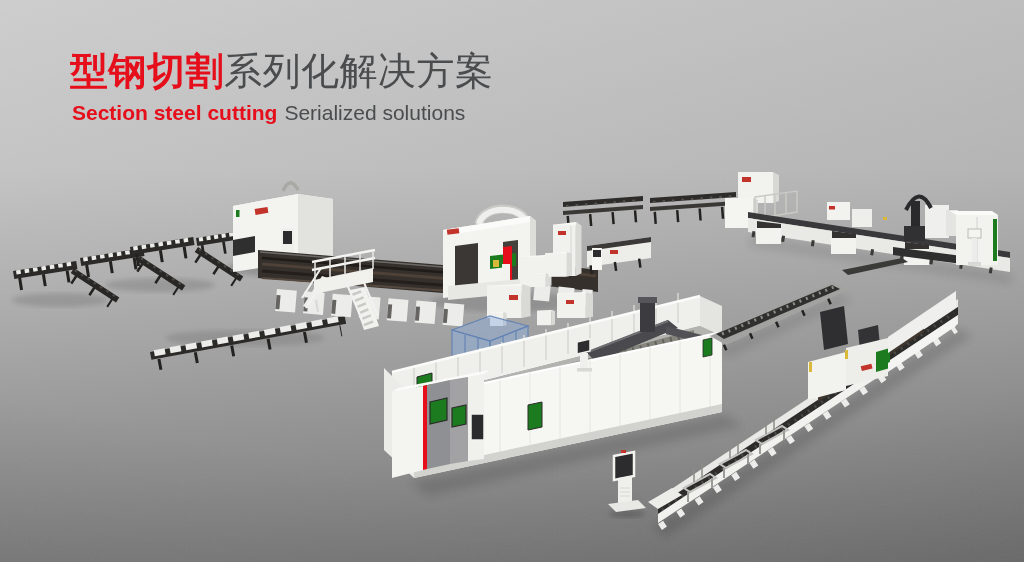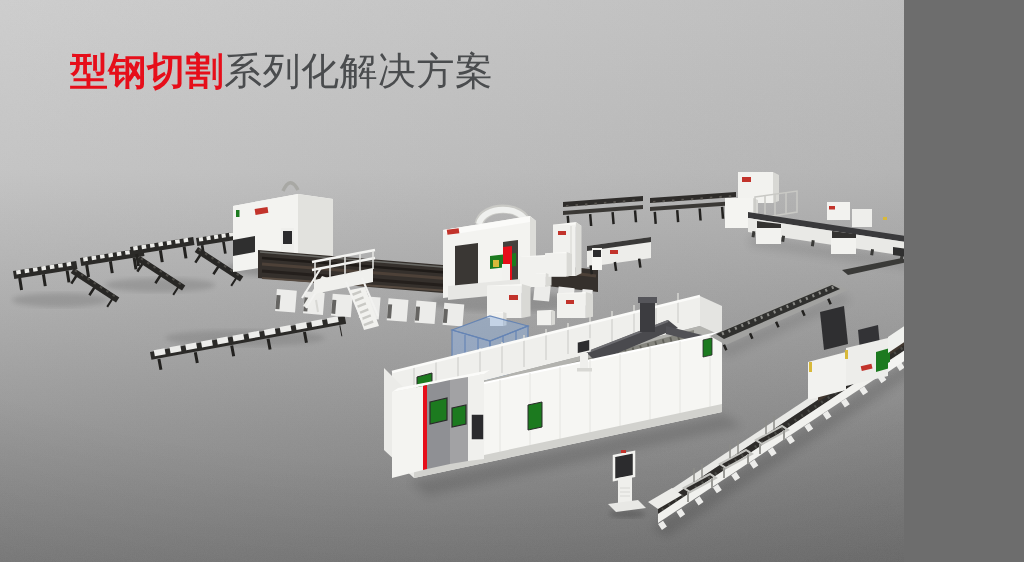--- a/index.html
+++ b/index.html
@@ -1,16 +1,16 @@
 <!DOCTYPE html>
 <html style="--accent-red: #e60e1a; --logo-red: #c2332b; --title-gray: #4a4c4e; --floor-top: #cccccc; --floor-mid: #a8a8a8; --floor-bottom: #797979; --machine-white: #f2f2ef; --machine-shade: #d8d8d4; --panel-gray: #9a9a9c; --conveyor-dark: #2e2c2a; --beam-brown: #41372f; --window-green: #1c7a1f; --cage-blue: #8fafdc; --safety-yellow: #d8b93a;"><head>
 <meta charset="utf-8">
 <style>
   html,body{margin:0;padding:0;background:#6d6d6d;font-family:"Liberation Sans",sans-serif;}
-  .stage{position:relative;width:904px;height:562px;overflow:hidden;}
+  .stage{position:relative;width:1024px;height:562px;overflow:hidden;}
   .floor{position:absolute;inset:0;
     background:
       radial-gradient(150% 120% at 48% 16%, rgba(0,0,0,0) 55%, rgba(0,0,0,0.17) 100%),
       linear-gradient(94deg, rgba(255,255,255,0.06), rgba(0,0,0,0.07)),
       linear-gradient(180deg, var(--floor-top,#cbcbcb) 0%, #c2c2c2 30%, var(--floor-mid,#a8a8a8) 55%, #919191 76%, var(--floor-bottom,#7a7a7a) 100%);}
   svg.scene{position:absolute;left:0;top:0;}
   .header{position:absolute;left:70px;top:50px;color:var(--title-gray,#4a4c4e);}
   .header h1{margin:0;font-size:38px;font-weight:400;letter-spacing:.5px;line-height:1.15;}
   .header h1 .hl{color:var(--accent-red,#e60e1a);font-weight:700;}
   .header p{margin:7px 0 0 2px;font-size:21px;font-weight:400;}
@@ -330,14 +330,15 @@
       <polygon points="614,456 634,452 634,476 614,480" fill="#2c2c2e" stroke="#f2f2ef" stroke-width="2.5"></polygon>
       <rect x="621" y="450" width="5" height="3" class="lgr"></rect>
       <polygon points="618,478 632,476 632,504 618,506" fill="#efefec"></polygon>
       <path d="M620,488 h10 M620,492 h10 M620,496 h10" stroke="#d8d8d4" stroke-width="1.2"></path>
       <polygon points="608,504 638,500 646,508 616,512" fill="#e8e8e5"></polygon>
     </g>
   </svg>
 
   <header class="header">
     <h1><span class="hl">型钢切割</span><span>系列化解决方案</span></h1>
+    <p><span class="hl">Section steel cutting</span><span>Serialized solutions</span></p>
   </header>
 </div>
 
 </body></html>

